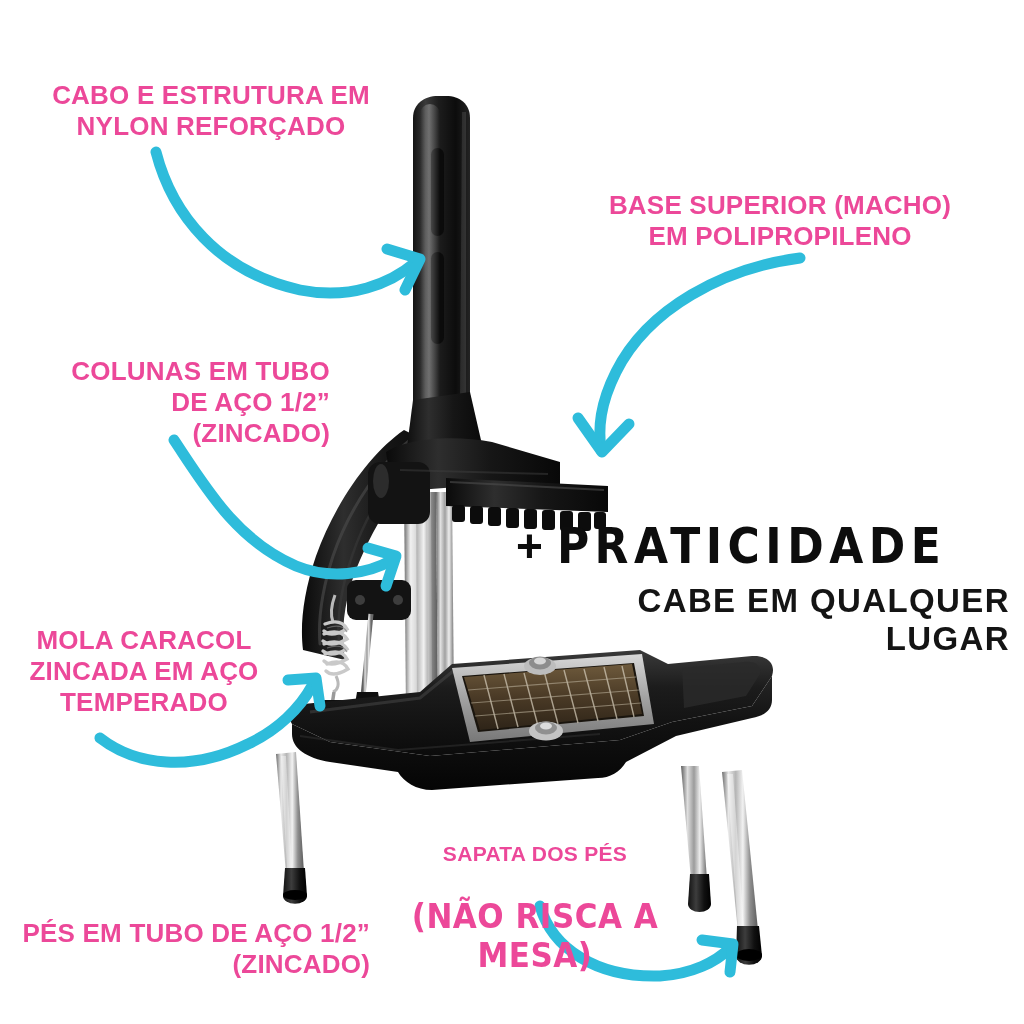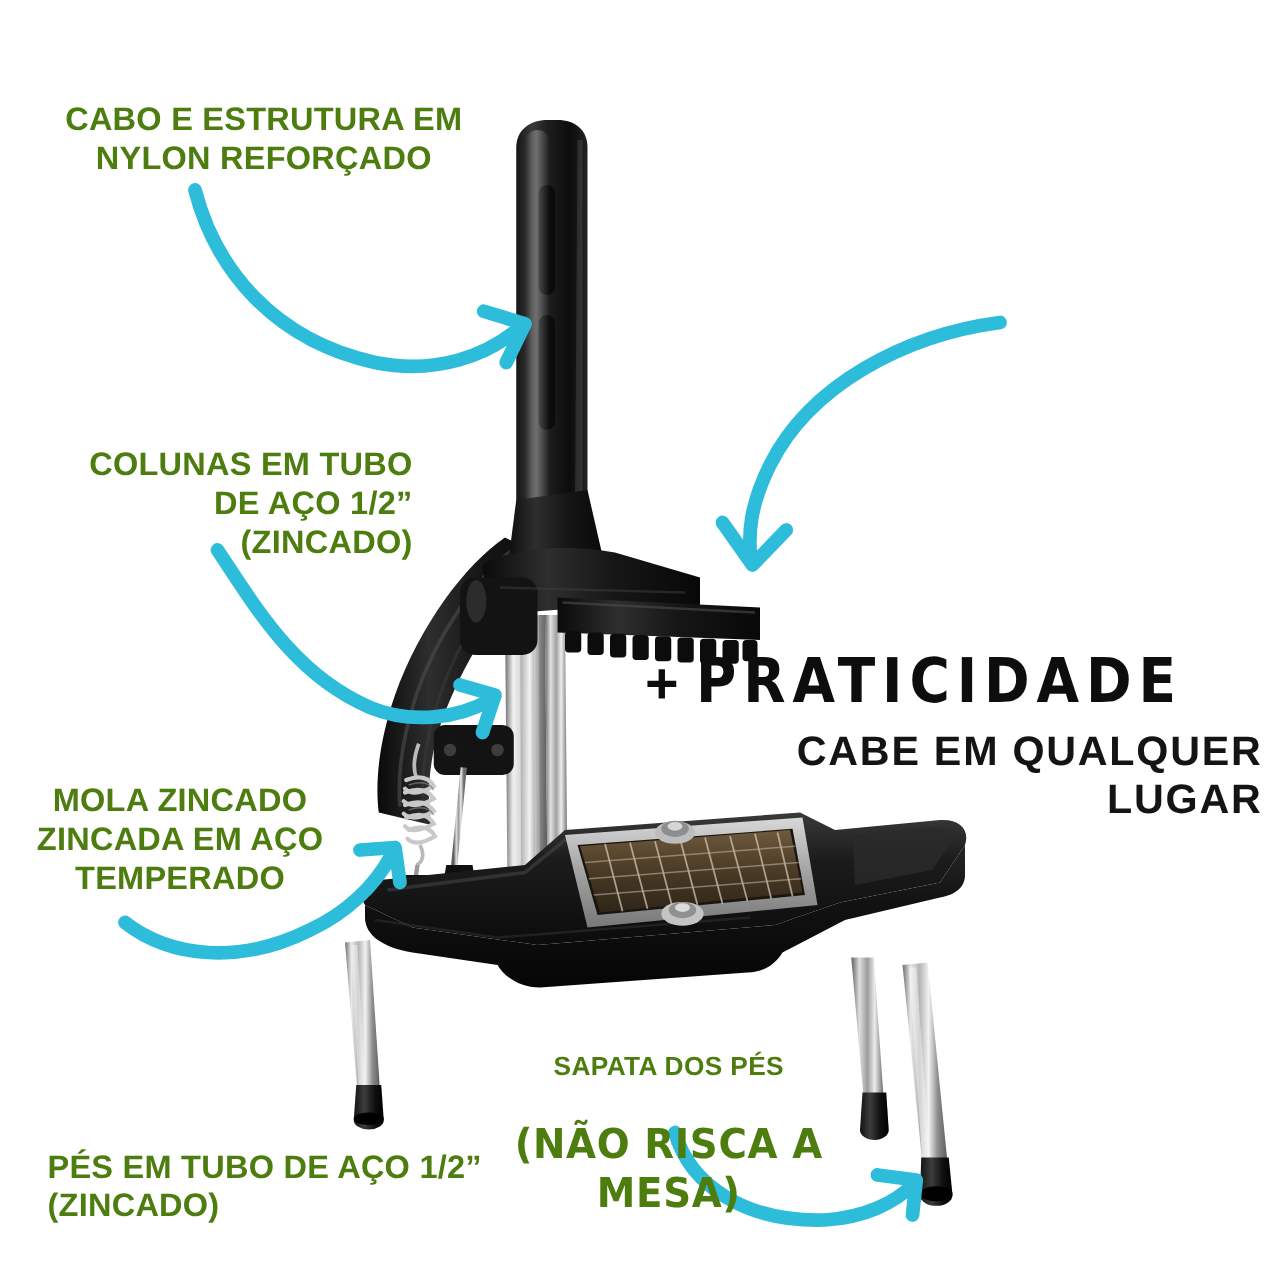--- a/index.html
+++ b/index.html
@@ -18,34 +18,34 @@
   
   .layer{position:absolute;left:0;top:0;width:1024px;height:1024px;}
   #product-layer{z-index:2;}
   #arrow-layer{z-index:3;}
   #text-layer{z-index:4;}
 
   
   .callout{
     position:absolute;
     font-weight:700;
-    color:#4d7c0f;
+    color:#ec4899;
     line-height:1.20;
     letter-spacing:0.2px;
     white-space:pre-line;
     font-size:26px;
   }
   .callout.center{text-align:center;}
 
   #callout-cabo      {left:16px;  top:80px;  width:390px; text-align:center;}
   #callout-base      {left:570px; top:190px; width:420px; text-align:center;}
   #callout-colunas   {left:10px;  top:356px; width:320px; text-align:right;}
   #callout-mola      {left:4px;   top:625px; width:280px; text-align:center;}
   #callout-sapata    {left:370px; top:810px; width:330px; text-align:center;}
-  #callout-pes       {left:0px;   top:918px; width:370px; text-align:left;margin-left:38px;}
+  #callout-pes       {left:0px;   top:918px; width:370px; text-align:right;}
 
   
   #headline-block{
     position:absolute;left:516px;top:520px;width:500px;
   }
   #headline-row{
     display:flex;align-items:center;justify-content:flex-start;gap:14px;
     height:52px;
   }
   #headline-plus{
@@ -372,26 +372,28 @@
         <path d="M702 940 L733 944 L730 972"></path>
       </g>
     </g>
   </svg>
 
   <div class="layer" id="text-layer">
 
     <div class="callout center" id="callout-cabo">CABO E ESTRUTURA EM
 NYLON REFORÇADO</div>
 
+    <div class="callout center" id="callout-base">BASE SUPERIOR (MACHO)
+EM POLIPROPILENO</div>
 
     <div class="callout center" id="callout-colunas">COLUNAS EM TUBO
 DE AÇO 1/2”
 (ZINCADO)</div>
 
-    <div class="callout center" id="callout-mola">MOLA ZINCADO
+    <div class="callout center" id="callout-mola">MOLA CARACOL
 ZINCADA EM AÇO
 TEMPERADO</div>
 
     <div class="callout center" id="callout-sapata">
       <span class="sapata-small">SAPATA DOS  PÉS</span>
       <span id="sapata-line3" class="display-bold">(NÃO RISCA A MESA)</span>
     </div>
 
     <div class="callout center" id="callout-pes">PÉS EM TUBO DE AÇO 1/2”
 (ZINCADO)</div>

